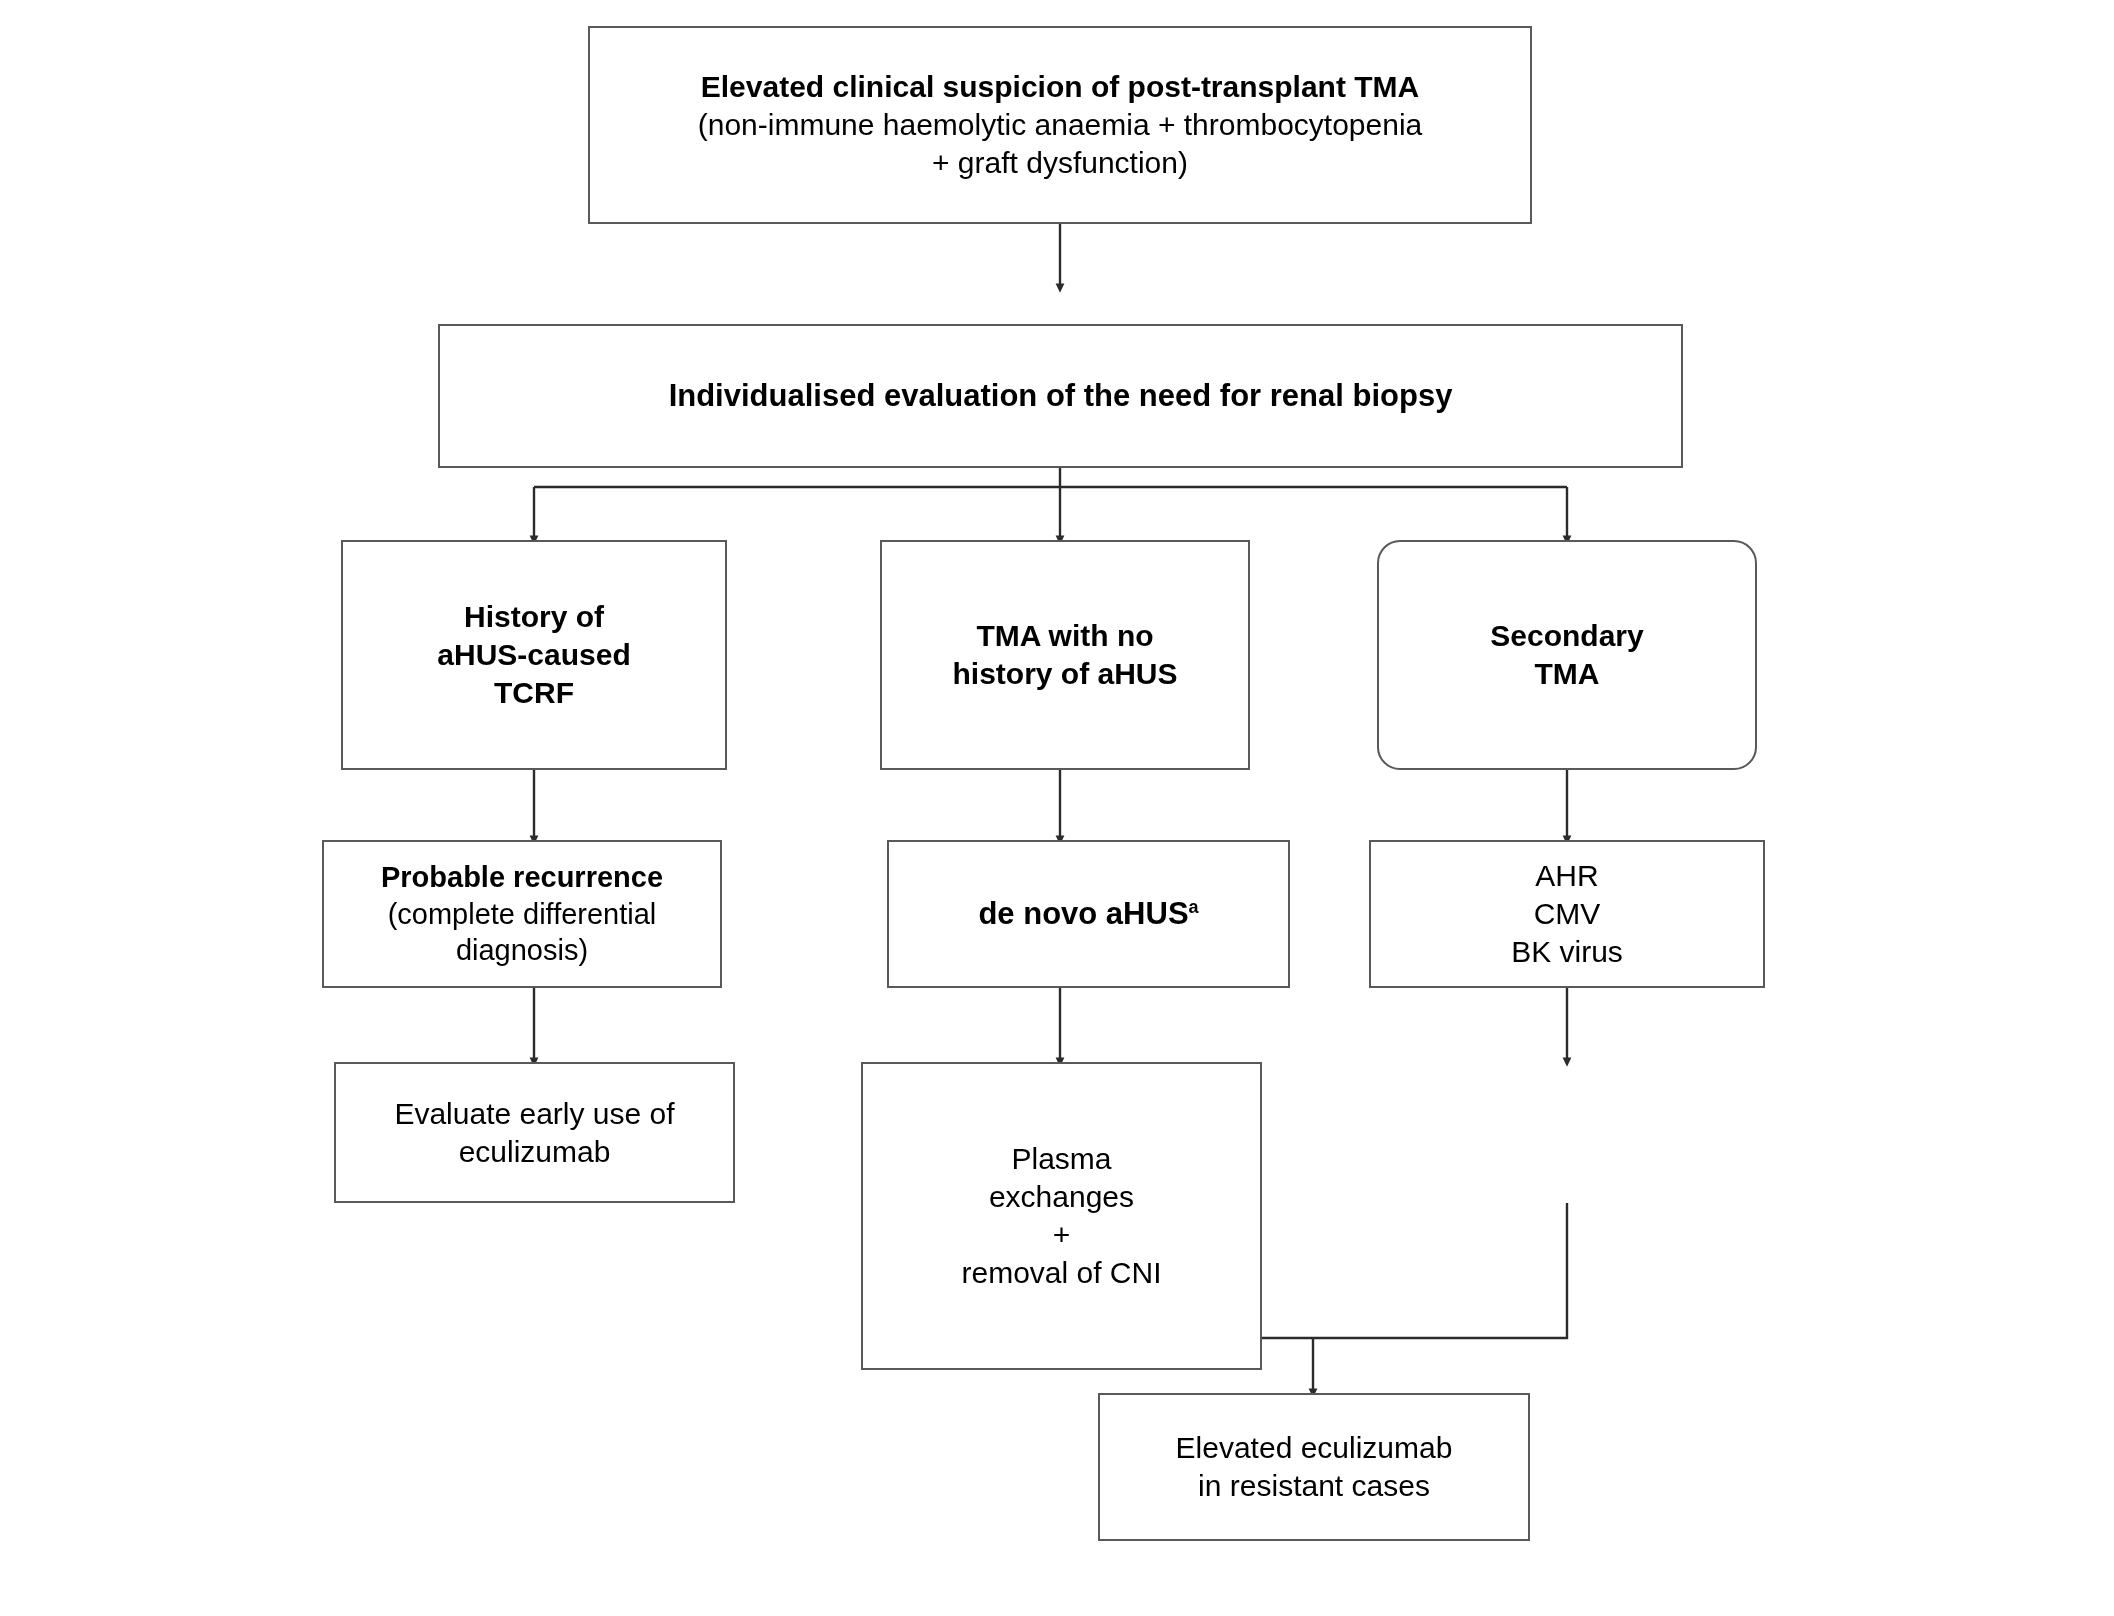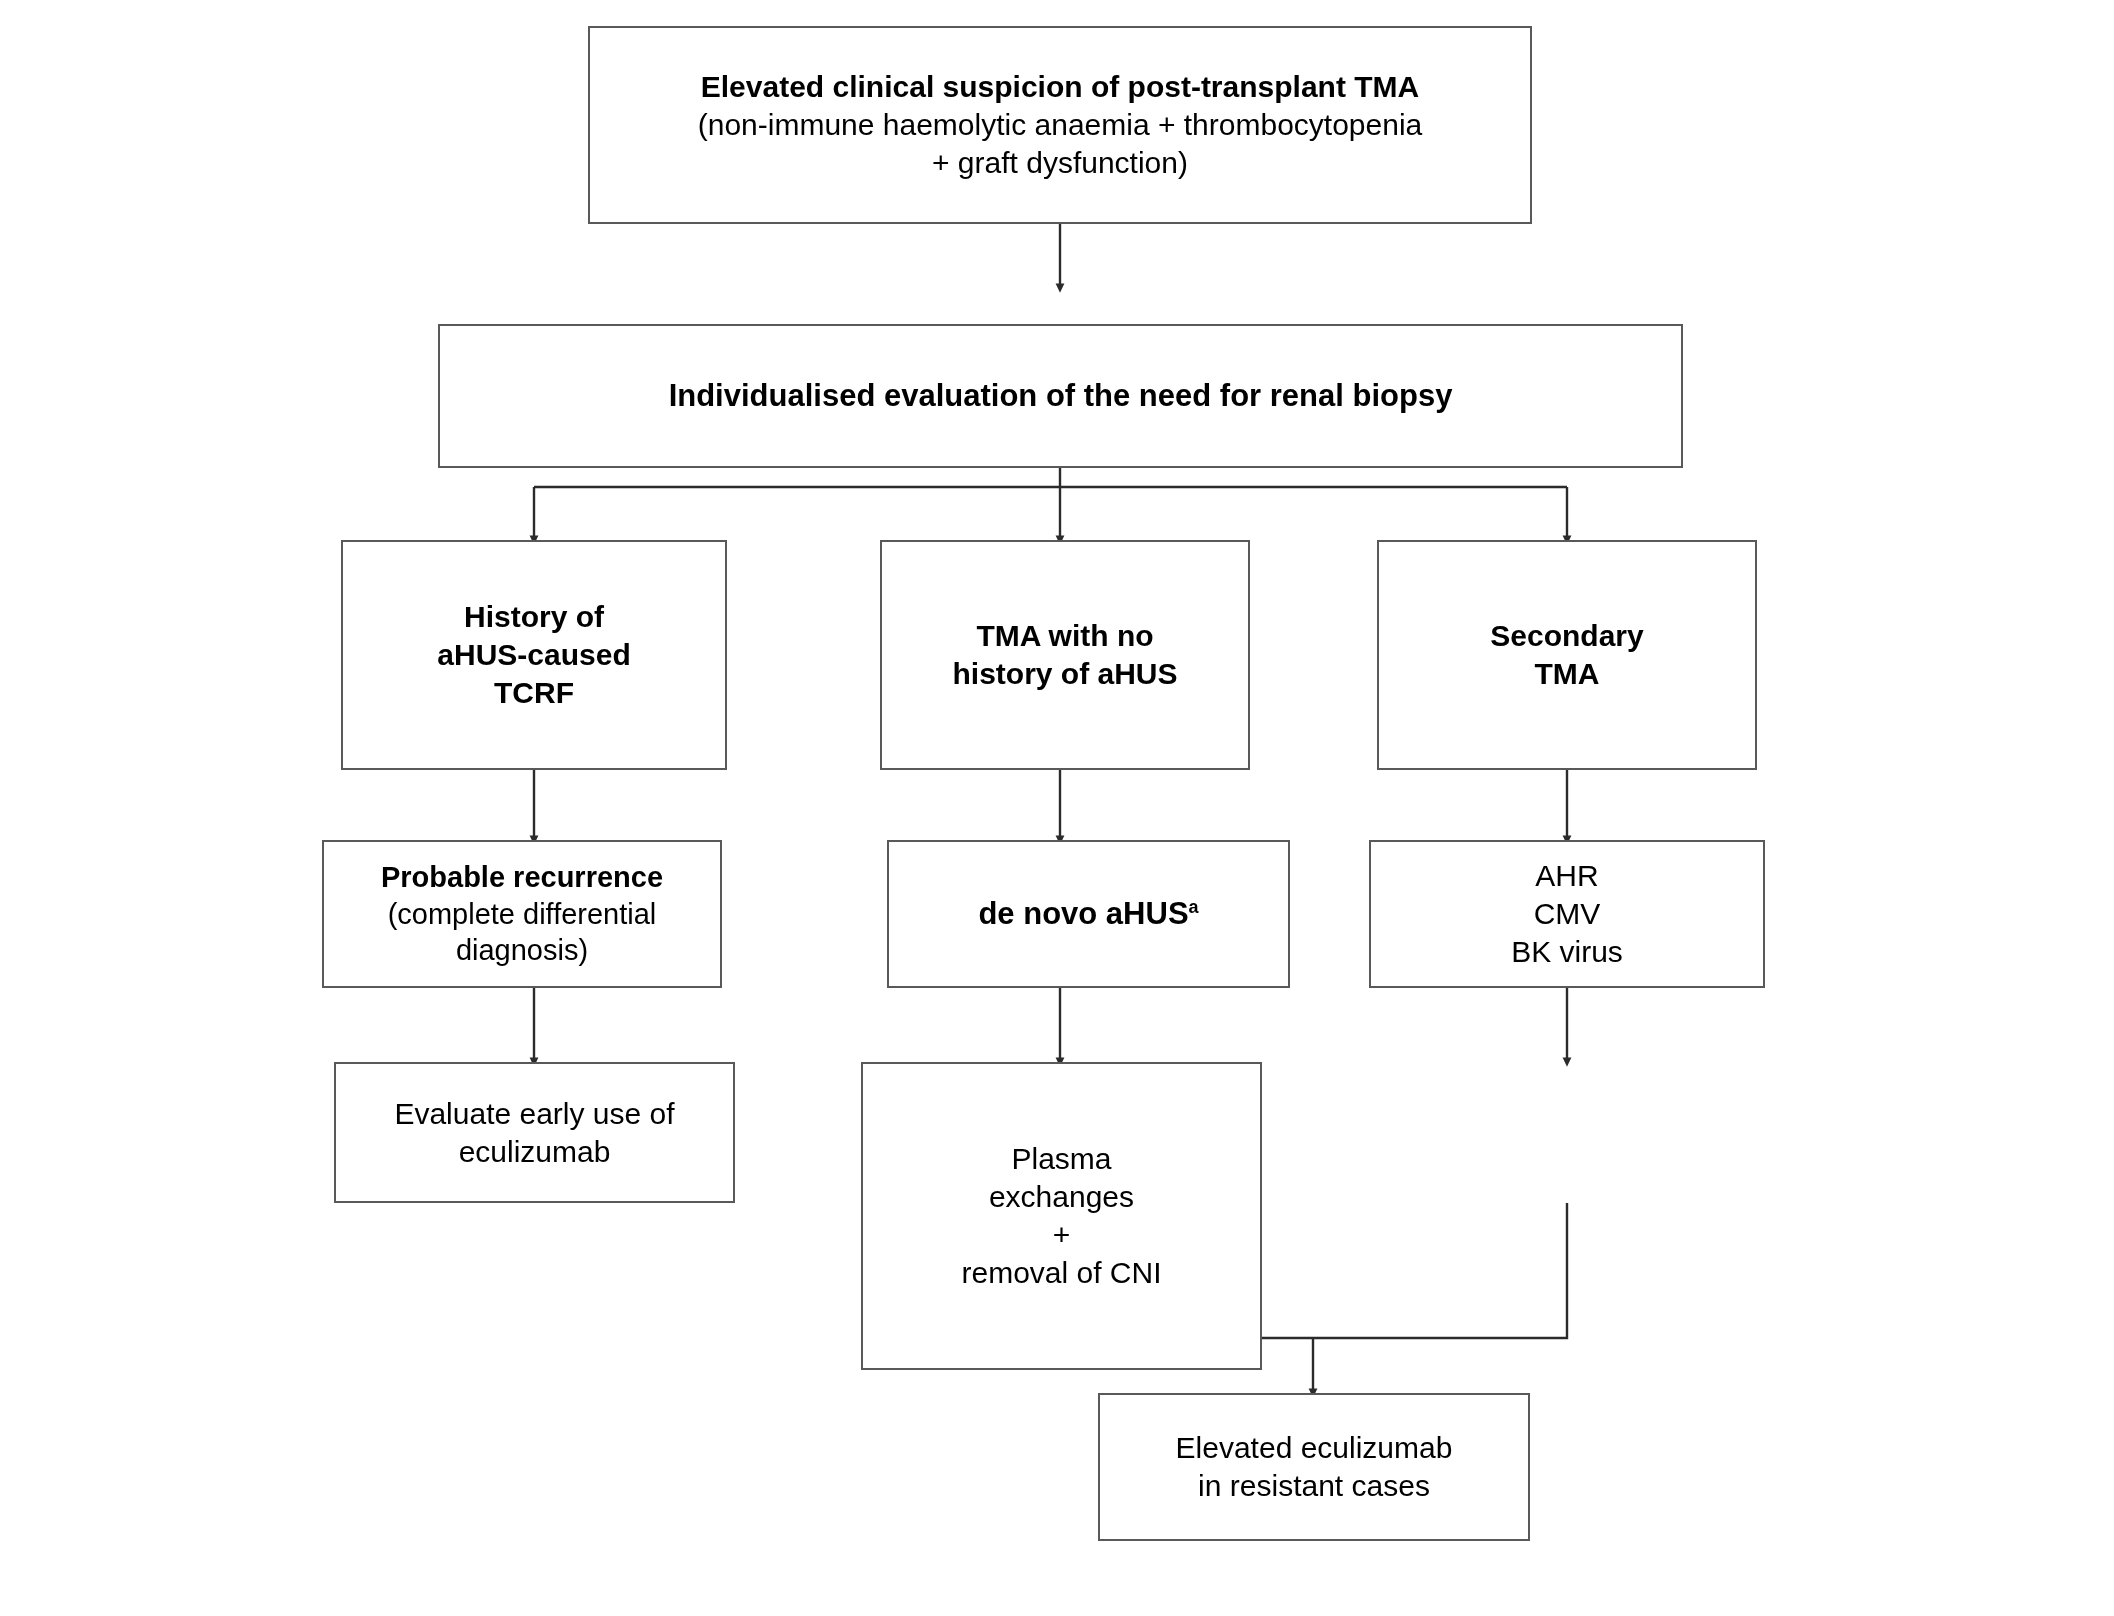--- a/index.html
+++ b/index.html
@@ -98,21 +98,21 @@
     </div>
   </div>
 
   <div class="node" style="left:880px; top:540px; width:370px; height:230px; font-size:30px;">
     <div class="txt">
       <div class="bold">TMA with no</div>
       <div class="bold">history of aHUS</div>
     </div>
   </div>
 
-  <div class="node" style="left:1377px; top:540px; width:380px; height:230px; font-size:30px;">
+  <div class="node" style="left:1377px; top:540px; width:380px; height:230px; font-size:30px;border-radius:23px;">
     <div class="txt">
       <div class="bold">Secondary</div>
       <div class="bold">TMA</div>
     </div>
   </div>
 
   <div class="node" style="left:322px; top:840px; width:400px; height:148px; font-size:29px;">
     <div class="txt">
       <div class="bold">Probable recurrence</div>
       <div class="reg">(complete differential</div>

